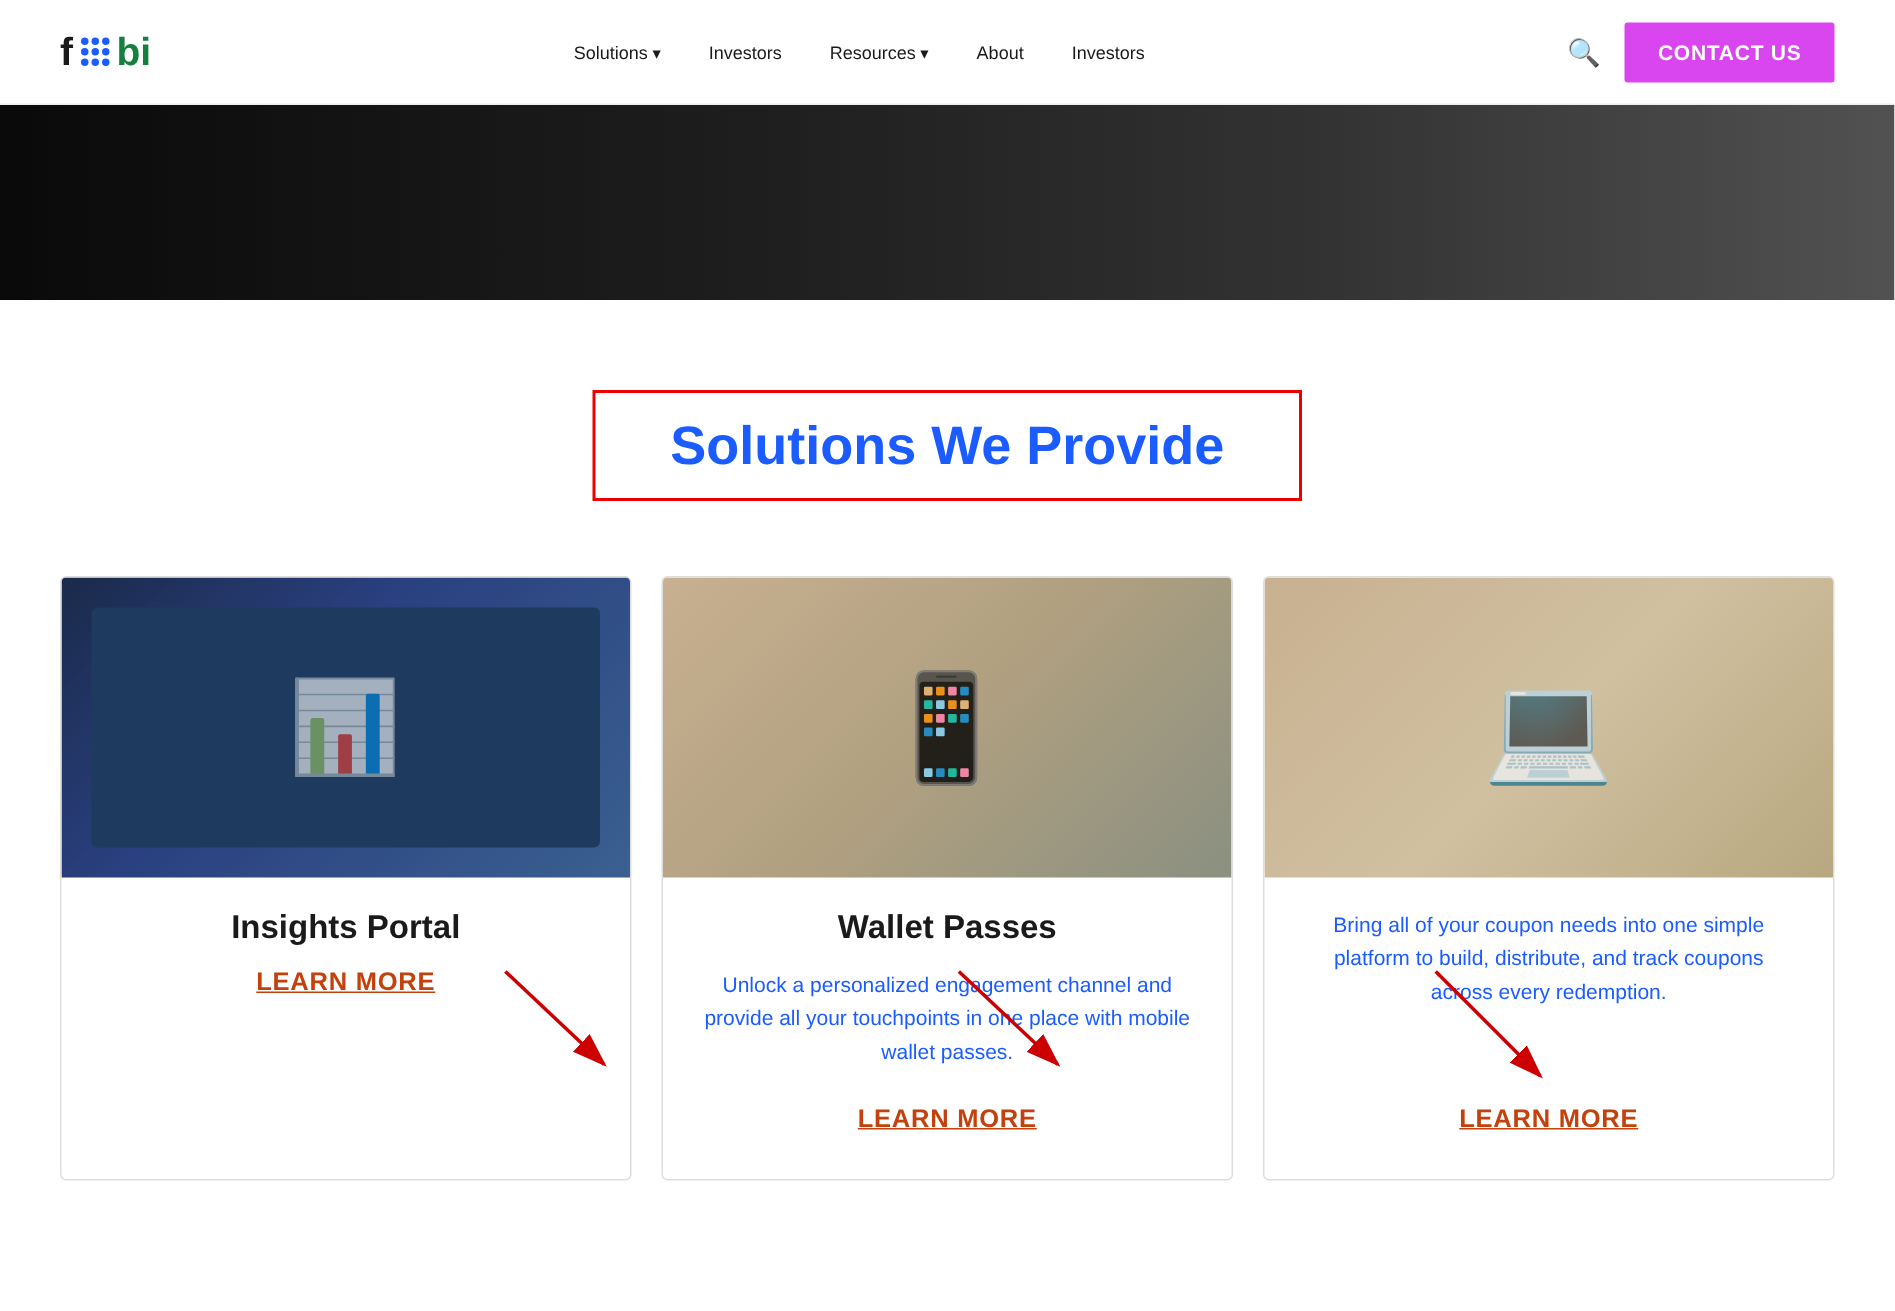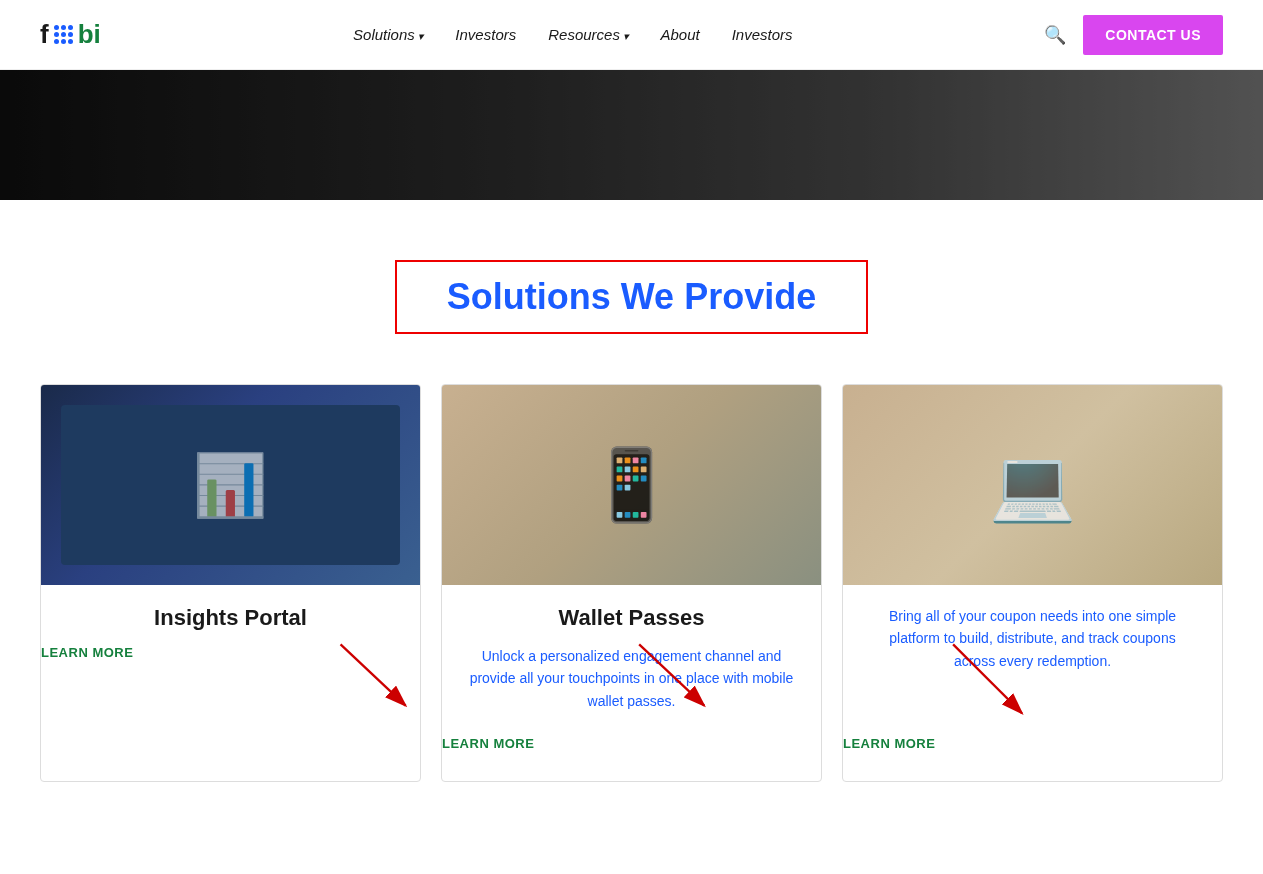--- a/index.html
+++ b/index.html
@@ -24,23 +24,22 @@
     }
     .nav-links {
       display: flex;
       align-items: center;
       gap: 32px;
       list-style: none;
     }
     .nav-links li a {
       text-decoration: none;
       color: #1a1a1a;
-      font-size: 15px;
+      font-size: 12px;
       font-weight: 500;
-      font-style: italic;
     }
     .nav-links li a.has-dropdown::after {
       content: ' ▾';
       font-size: 11px;
     }
     .nav-right {
       display: flex;
       align-items: center;
       gap: 16px;
     }
@@ -110,20 +109,21 @@
     }
     .card {
       flex: 1;
       max-width: 390px;
       border: 1px solid #ddd;
       border-radius: 4px;
       overflow: hidden;
       background: #fff;
       display: flex;
       flex-direction: column;
+      align-items: center;
       padding-bottom: 30px;
       position: relative;
     }
 
     
     .card-img-insights {
       width: 100%;
       height: 200px;
       background: linear-gradient(135deg, #1a2a4a 0%, #2a4080 40%, #3a6090 100%);
       position: relative;
@@ -191,23 +191,24 @@
     .card-desc {
       font-size: 14px;
       color: #1a5cff;
       text-align: center;
       line-height: 1.6;
       padding: 0 24px;
       margin-bottom: 24px;
       flex: 1;
     }
     .card-link {
-      font-size: 13px;
+      font-size: 17px;
       font-weight: 700;
-      color: #15803d;
+      color: #c2410c;
+      text-decoration: underline;
       text-transform: uppercase;
       cursor: pointer;
       letter-spacing: 0.5px;
     }
 
     
     .arrows-overlay {
       position: absolute;
       top: 0; left: 0;
       width: 100%;

